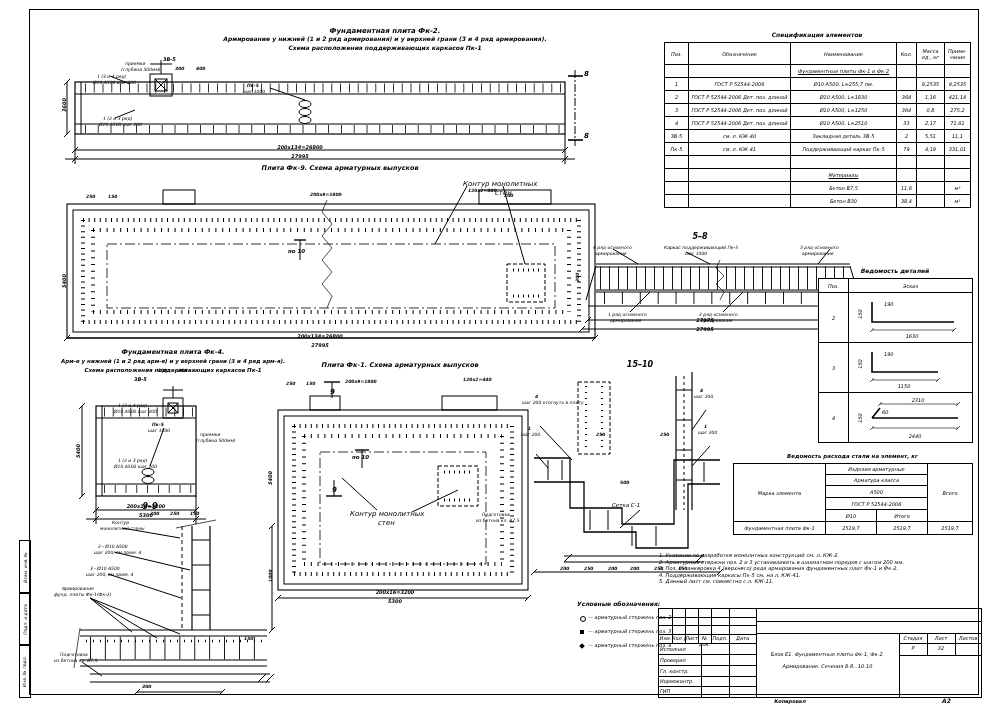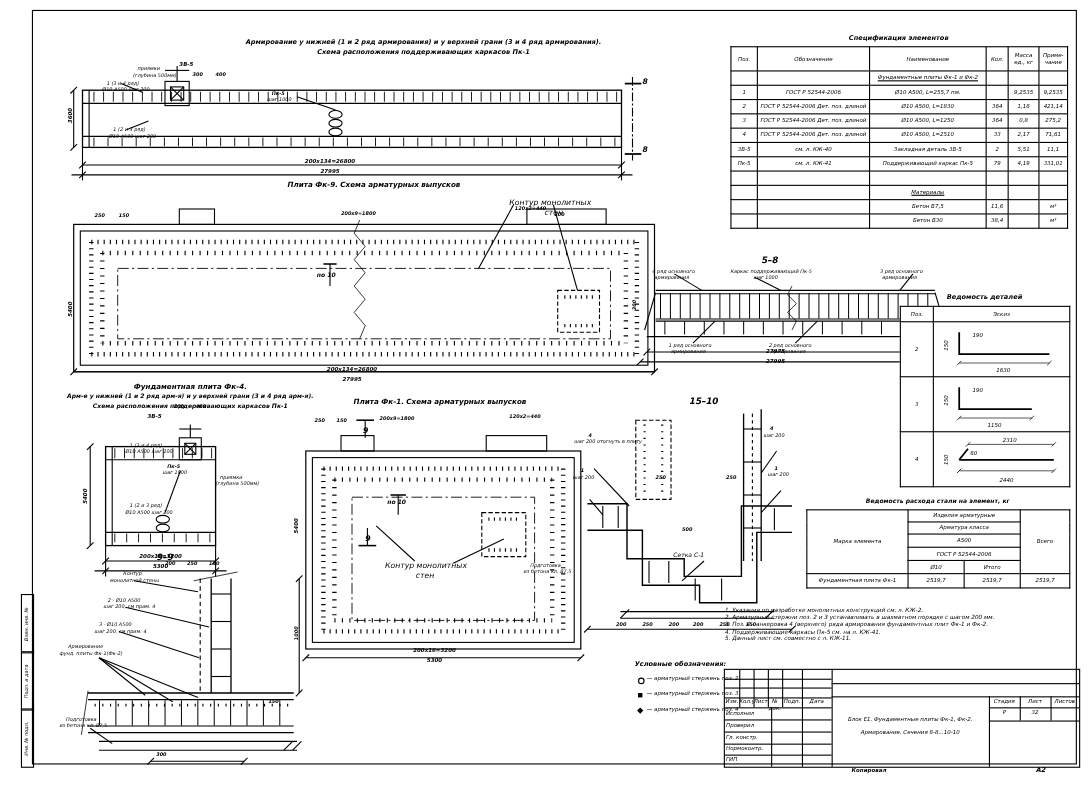--- a/index.html
+++ b/index.html
@@ -38,20 +38,21 @@
   <div class="vcell" style="top:540px;height:52px">
       <span>Взам. инв. №</span>
     </div>
   <div class="vcell" style="top:592px;height:52px">
       <span>Подп. и дата</span>
     </div>
   <div class="vcell" style="top:644px;height:52px">
       <span>Инв. № подл.</span>
     </div>
 
+  <div class="lbl b s7 c" style="left:85px;top:27px;width:600px">Фундаментная плита Фк-2.</div>
   <div class="lbl b s6 c" style="left:85px;top:36px;width:600px">Армирование у нижней (1 и 2 ряд армирования) и у верхней грани (3 и 4 ряд армирования).</div>
   <div class="lbl b s6 c" style="left:85px;top:45px;width:600px">Схема расположения поддерживающих каркасов Пк-1</div>
 
   <svg style="left:55px;top:52px" width="600" height="115" viewBox="0 0 600 115">
     <rect x="20" y="30" width="490" height="52" stroke-width="1.2"></rect>
     <line x1="20" y1="42" x2="510" y2="42"></line>
     <line x1="20" y1="72" x2="510" y2="72"></line>
     <line x1="26" y1="30" x2="26" y2="82"></line>
     <line x1="30" y1="36" x2="506" y2="36" stroke-width="9" stroke-dasharray="0.8,8"></line>
     <line x1="30" y1="77" x2="506" y2="77" stroke-width="8" stroke-dasharray="0.8,12"></line>

